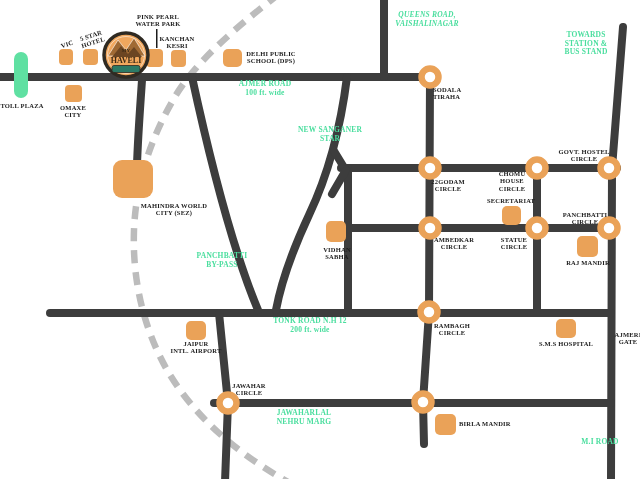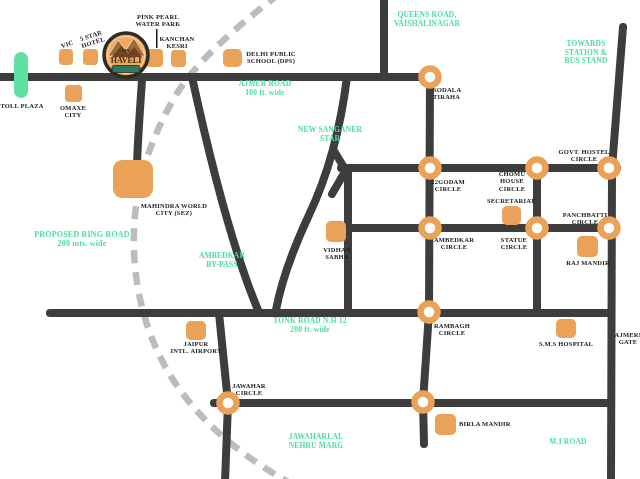--- a/index.html
+++ b/index.html
@@ -128,30 +128,28 @@
   <div class="lbl" style="left:628px;top:338px;">AJMERI
 GATE</div>
   <div class="lbl" style="left:196px;top:347px;">JAIPUR
 INTL. AIRPORT</div>
   <div class="lbl" style="left:249px;top:389px;">JAWAHAR
 CIRCLE</div>
   <div class="lbl leftalign" style="left:459px;top:424px;">BIRLA MANDIR</div>
 
   <div class="lbl green" style="left:265px;top:89px;">AJMER ROAD
 100 ft. wide</div>
-  <div class="lbl green" style="left:427px;top:20px;">QUEENS ROAD,
+  <div class="lbl green" style="left:427px;top:20px;font-style:italic;">QUEENS ROAD,
 VAISHALINAGAR</div>
-  <div class="lbl green" style="left:586px;top:53px;">TOWARDS
+  <div class="lbl green" style="left:586px;top:44px;">TOWARDS
 STATION &amp;
 BUS STAND</div>
   <div class="lbl green" style="left:330px;top:135px;">NEW SANGANER
 STAR</div>
-  <div class="lbl green big" style="left:82px;top:239px;">PROPOSED RING ROAD
-200 mts. wide</div>
-  <div class="lbl green" style="left:222px;top:261px;">AMBEDKAR
+  <div class="lbl green" style="left:222px;top:261px;">PANCHBATTI
 BY-PASS</div>
   <div class="lbl green" style="left:310px;top:326px;">TONK ROAD N.H 12
 200 ft. wide</div>
-  <div class="lbl green" style="left:316px;top:418px;margin-top:24px;">JAWAHARLAL
+  <div class="lbl green" style="left:304px;top:418px;">JAWAHARLAL
 NEHRU MARG</div>
-  <div class="lbl green" style="left:568px;top:442px;">M.I ROAD</div>
+  <div class="lbl green" style="left:600px;top:442px;">M.I ROAD</div>
 
 </div>
 
 </body></html>

